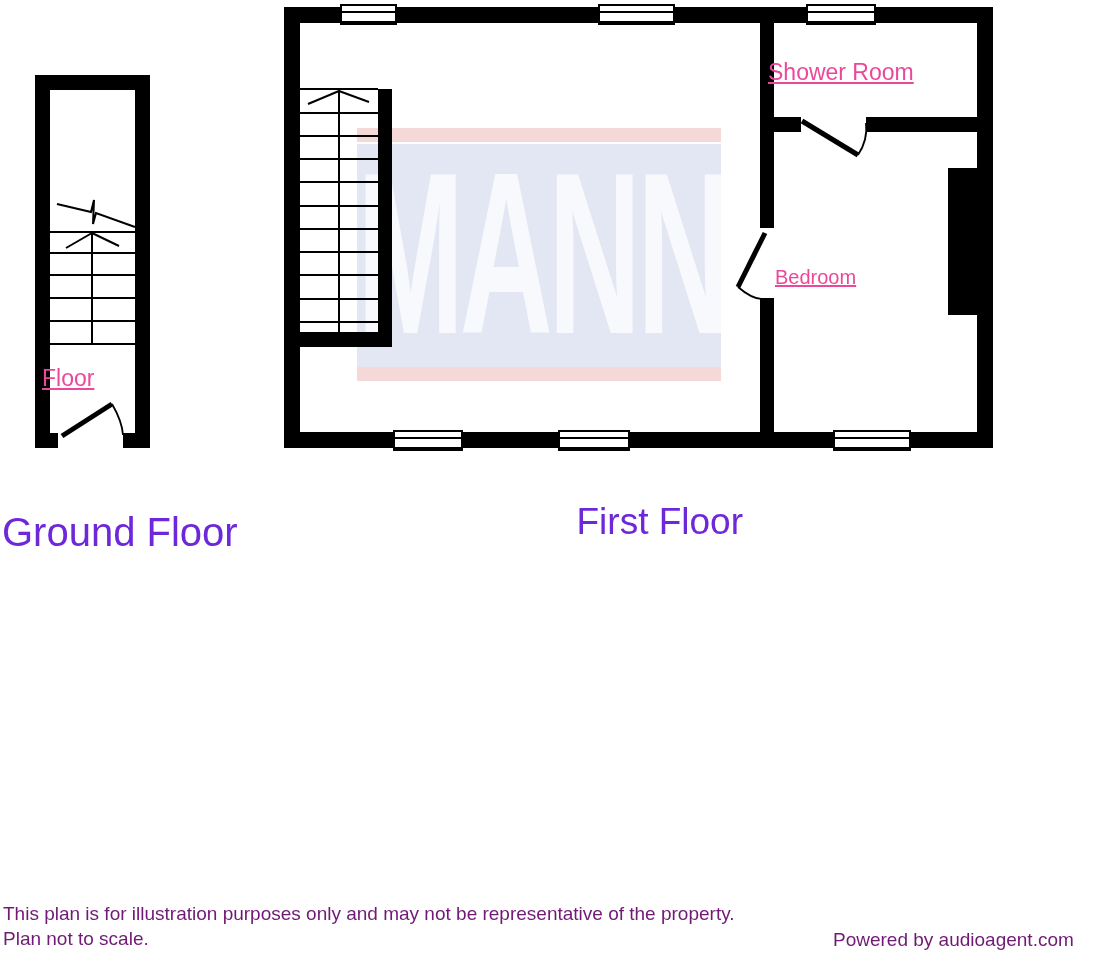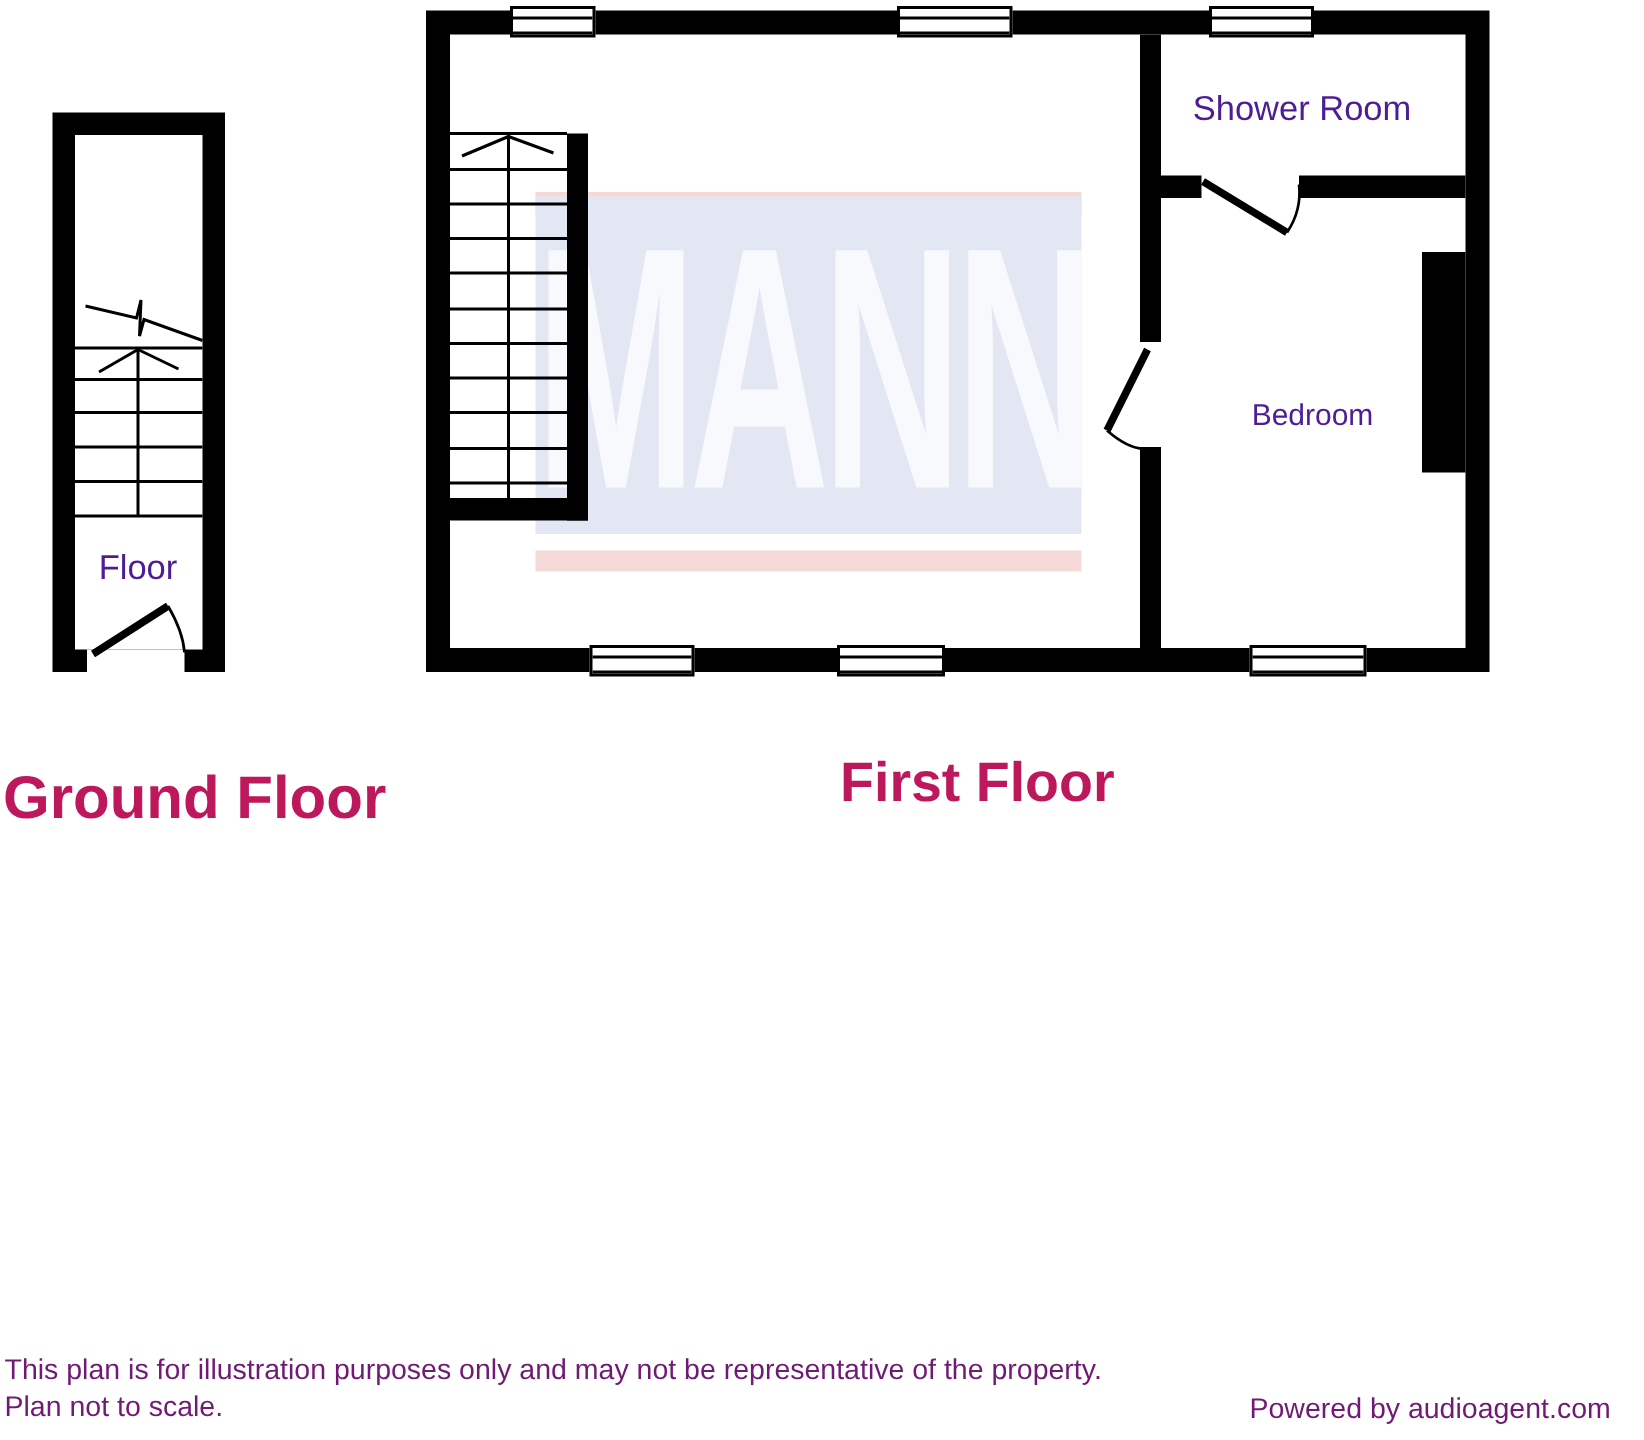--- a/index.html
+++ b/index.html
@@ -4,22 +4,22 @@
 <style>
   html,body{margin:0;padding:0;background:#fff;}
   body{font-family:"Liberation Sans", sans-serif;}
   #canvas{position:relative;width:1096px;height:960px;background:#fff;overflow:hidden;}
 
   
   .wm{position:absolute;left:357px;top:128px;width:364px;height:253px;z-index:0;}
   .wm-stripe{position:absolute;left:0;width:100%;height:14px;background:var(--wm-stripe,#f5d9d9);}
   .wm-stripe.top{top:0;}
   .wm-stripe.bot{bottom:0;}
-  .wm-band{position:absolute;left:0;top:3px;width:100%;height:225px;background:var(--wm-band,#e3e7f3);
-           overflow:hidden;display:flex;align-items:flex-start;}
+  .wm-band{position:absolute;left:0;top:16px;width:100%;height:225px;background:var(--wm-band,#e3e7f3);
+           overflow:hidden;display:flex;align-items:flex-end;}
   .wm-text{font-size:230px;font-weight:bold;line-height:1;color:var(--wm-letter,#f8f9fc);
            letter-spacing:-8px;white-space:nowrap;transform:scaleX(0.56);transform-origin:left center;}
 
   
   .wallbox{position:absolute;box-sizing:border-box;border:16px solid #000;background:transparent;z-index:1;}
   #gf-outline{left:35px;top:75px;width:115px;height:373px;border-width:15px;}
   #ff-outline{left:284px;top:7px;width:709px;height:441px;}
   .wall{position:absolute;background:#000;z-index:1;}
   .gap{position:absolute;background:#fff;z-index:2;}
 
@@ -29,26 +29,26 @@
                border-top:2px solid #000;border-bottom:2px solid #000;}
 
   
   #linework{position:absolute;left:0;top:0;z-index:3;pointer-events:none;}
   #linework path{stroke:#000;fill:none;}
   .thin{stroke-width:2px;}
   .leaf{stroke-width:5px;}
   .arc{stroke-width:1.8px;}
 
   
-  .room-label{position:absolute;color:#4c1d95;text-align:center;z-index:4;white-space:nowrap;}
+  .room-label{position:absolute;color:#ec4899;text-align:left;z-index:4;white-space:nowrap;text-decoration:underline;}
   #lbl-hall{left:42px;top:365px;width:100px;font-size:23px;}
   #lbl-lounge{left:453px;top:231px;width:200px;font-size:25px;}
   #lbl-shower{left:768px;top:59px;width:200px;font-size:23px;}
   #lbl-bedroom{left:775px;top:266px;width:200px;font-size:20px;}
-  .floor-title{position:absolute;color:#be185d;font-weight:bold;z-index:4;white-space:nowrap;}
+  .floor-title{position:absolute;color:#6d28d9;font-weight:normal;z-index:4;white-space:nowrap;}
   #title-gf{left:2px;top:510px;font-size:40px;}
   #title-ff{left:543px;top:501px;width:200px;font-size:37px;text-align:right;}
 
   
   .footer-text{position:absolute;color:#701a75;font-size:19px;z-index:4;white-space:nowrap;}
   #disc1{left:3px;top:903px;}
   #disc2{left:3px;top:928px;}
   #credit{left:833px;top:929px;}
 </style>
 </head>

